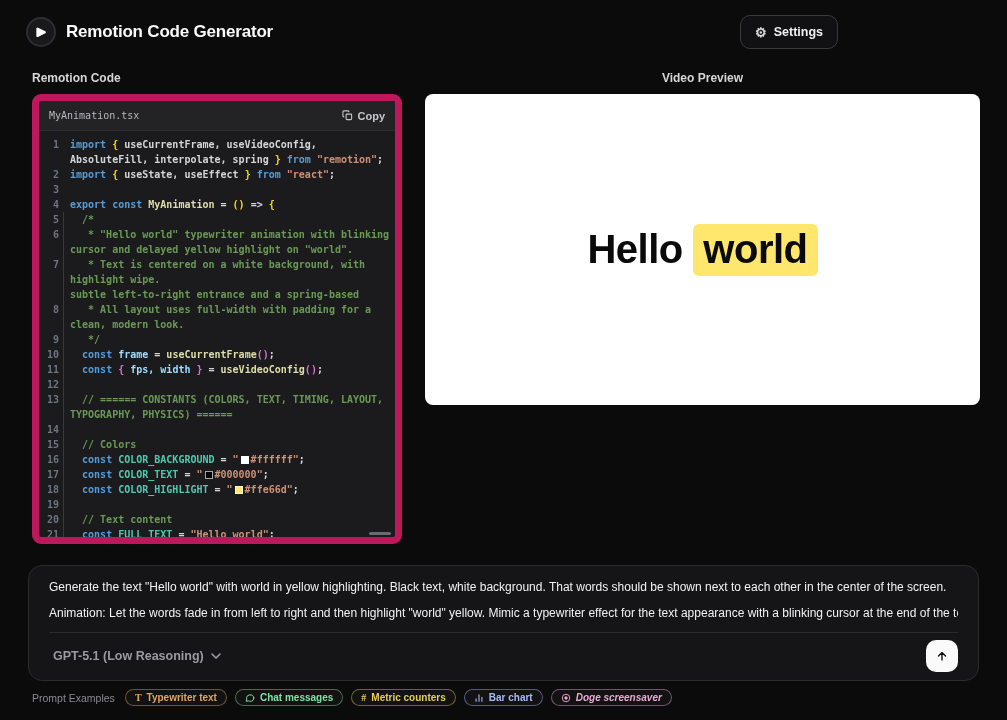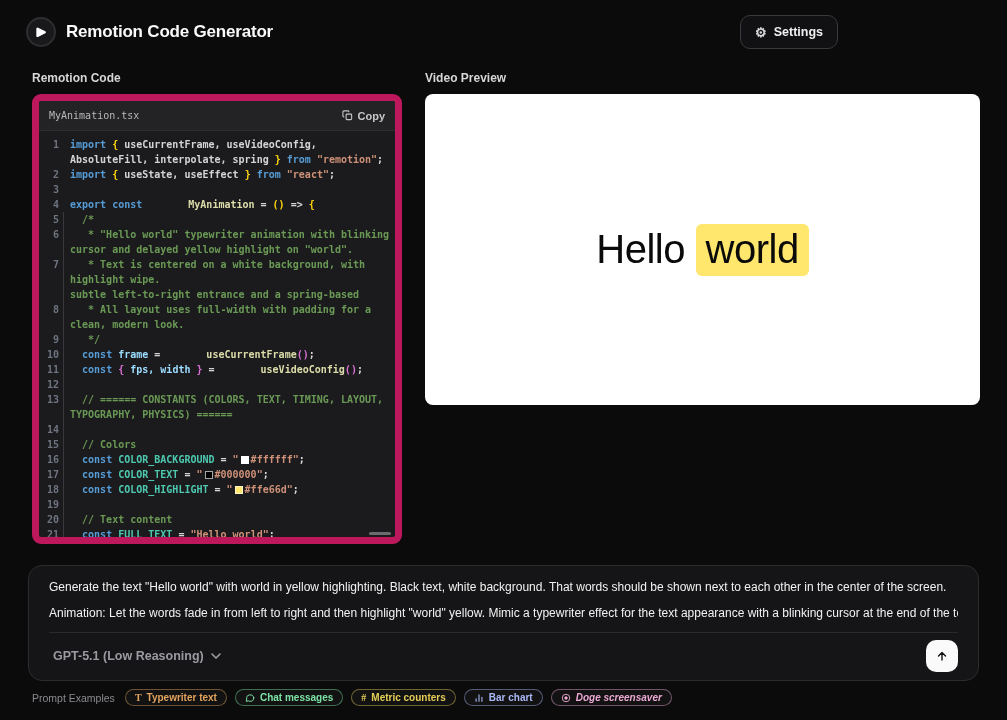--- a/index.html
+++ b/index.html
@@ -32,32 +32,32 @@
   .copy-btn { display:flex; align-items:center; gap:5px; background:none; border:none;
     color:#c7c7ca; font-size:11px; font-weight:600; cursor:pointer; font-family:inherit; }
   .copy-btn svg { display:block; }
   .code-body { padding:6px 4px 6px 4px; height:420px; overflow:hidden;
     font-family:"DejaVu Sans Mono", monospace; font-size:10px; font-weight:600; }
   .crow { display:flex; line-height:15px; white-space:pre; }
   .gut { width:20px; flex:0 0 20px; text-align:right; color:#6e7480; padding-right:4px; }
   .ctx { flex:1; padding-left:7px; overflow:hidden; }
   .crow.guided .ctx { box-shadow:inset 2px 0 0 -1px #39393d; }
   .tk-kw { color:#569cd6; } .tk-fg { color:#d4d4d4; } .tk-str { color:#ce9178; }
-  .tk-cm { color:#6a9955; } .tk-fn { color:#dcdcaa;margin-left:40px; } .tk-var { color:#9cdcfe; }
+  .tk-cm { color:#6a9955; } .tk-fn { color:#dcdcaa; } .tk-var { color:#9cdcfe; }
   .tk-cn { color:#4ec9b0; } .tk-br1 { color:#ffd70b; } .tk-br2 { color:#da70d6; }
   .sw { display:inline-block; width:8px; height:8px; margin:0 2px; vertical-align:-1px;
     border:1px solid rgba(255,255,255,.65); }
   .hscroll { position:absolute; right:4px; bottom:2px; width:22px; height:3px;
     background:#6b6b6f; border-radius:2px; }
 
   
-  .col-right { position:absolute; left:425px; top:71px; width:555px; }
+  .col-right { position:absolute; left:425px; top:71px; width:555px;text-align:center; }
   .video-card { width:555px; height:311px; background:#ffffff; border-radius:8px;
     display:flex; align-items:center; justify-content:center; }
-  .hello { font-size:40px; font-weight:400; color:#0a0a0a; letter-spacing:-.5px; }
+  .hello { font-size:40px; font-weight:700; color:#0a0a0a; letter-spacing:-.5px; }
   .hl { padding:3px 10px 5px; border-radius:6px; }
 
   
   .prompt-card { position:absolute; left:28px; top:565px; width:951px; height:116px;
     background:#151517; border:1px solid #2c2c2f; border-radius:14px; padding:13px 20px 8px; }
   .prompt-text p { font-size:12px; line-height:1.45; color:#f2f2f2; white-space:nowrap;
     overflow:hidden; margin-bottom:9px; }
   .prompt-foot { border-top:1px solid #2a2a2d; margin-top:2px; padding-top:7px;
     display:flex; align-items:center; justify-content:space-between; }
   .model-sel { display:flex; align-items:center; gap:7px; background:none; border:none;

